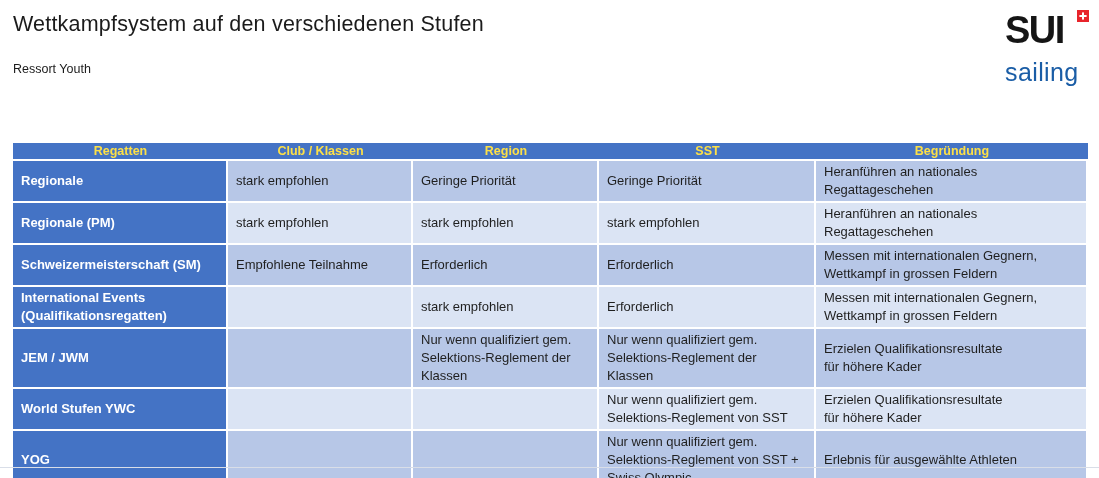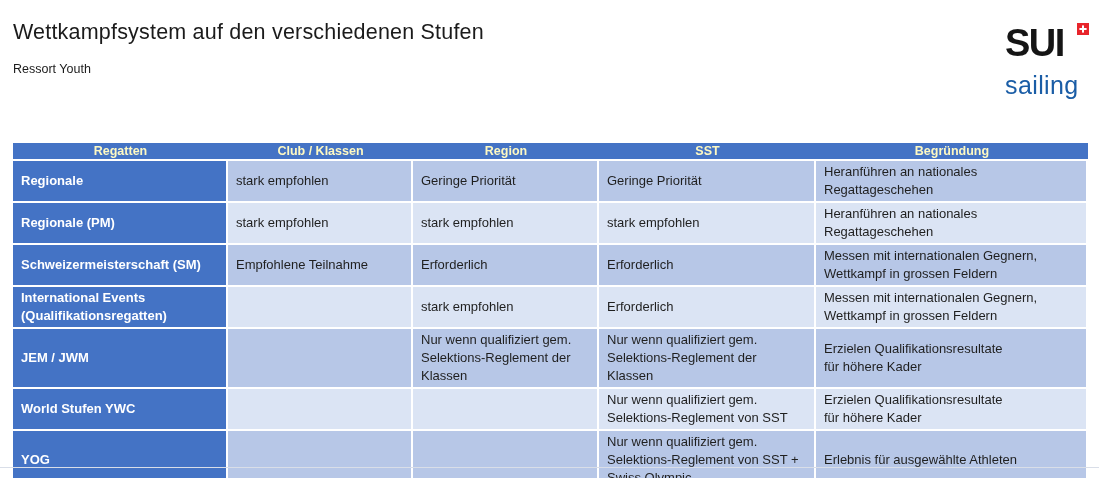--- a/index.html
+++ b/index.html
@@ -5,49 +5,49 @@
   * { margin:0; padding:0; box-sizing:border-box; }
   html,body { background:#ffffff; }
   body { font-family:"Liberation Sans","DejaVu Sans",sans-serif; }
   .page {
     position:relative; width:1099px; height:478px;
     background:#ffffff; overflow:hidden;
   }
 
   
   .page-title {
-    position:absolute; left:13px; top:20px;
+    position:absolute; left:13px; top:12px;
     font-size:21.5px; font-weight:400; color:#1b1b1b; letter-spacing:0.2px;
   }
   .subtitle {
     position:absolute; left:13px; top:60px;
     font-size:12.5px; line-height:18.5px; color:#1b1b1b;
   }
 
   
-  .logo { position:absolute; top:22px; right:8px; width:86px; text-align:left; }
+  .logo { position:absolute; top:9px; right:8px; width:86px; text-align:left; }
   .logo-top { position:relative; display:block; height:40px; }
   .logo-sui {
     font-size:38px; font-weight:800; color:#151515;
     letter-spacing:-1.5px; line-height:42px;
   }
   .logo-flag { position:absolute; top:-1px; right:2px; width:12px; height:12px; display:block; }
   .logo-sailing {
     font-size:25px; font-weight:400; color:#1A5DA6;
     line-height:26px; margin-top:10px; letter-spacing:0.4px;
   }
 
   
   table.matrix {
     position:absolute; left:13px; top:143px; width:1075px;
     border-collapse:separate; border-spacing:0; table-layout:fixed;
     font-size:13px; color:#1f1f1f;
   }
   table.matrix th {
-    background:#4473C5; color:#fef9c3; font-weight:bold; font-size:12.5px;
+    background:#4473C5; color:#fde047; font-weight:bold; font-size:12.5px;
     height:18px; padding:0 4px; text-align:center; vertical-align:middle;
     border-bottom:2px solid #ffffff;
   }
   table.matrix td {
     padding:2px 8px; vertical-align:middle; line-height:18px;
     white-space:pre-line;
     border-right:2px solid #ffffff; border-bottom:2px solid #ffffff;
   }
   td.rowlabel {
     background:#4473C5; color:#ffffff; font-weight:bold; line-height:17px;

